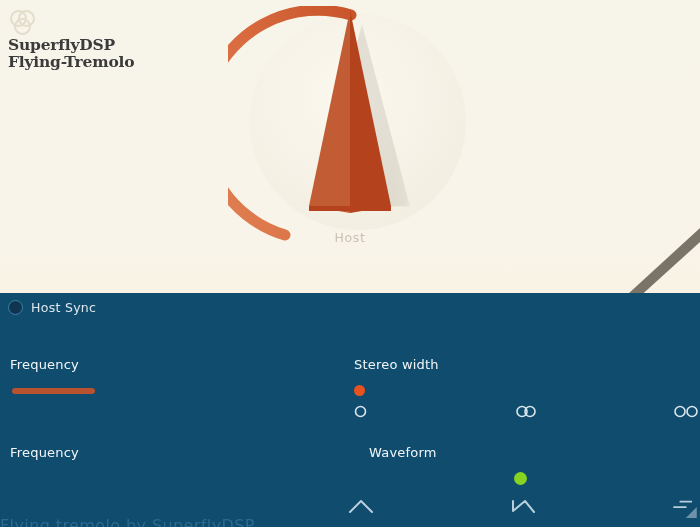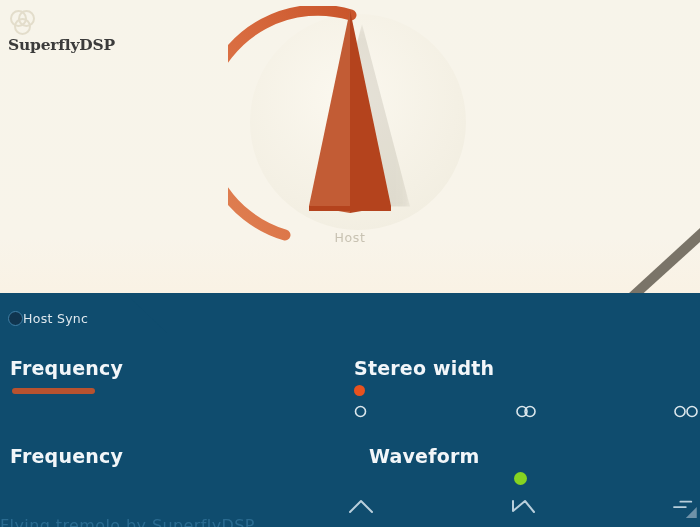--- a/index.html
+++ b/index.html
@@ -115,43 +115,44 @@
   .panel-shape {
     position: absolute;
     left: 0; top: 0;
     width: 700px; height: 234px;
     background: #0f4c6e;
     clip-path: polygon(0 0, 125px 0, 167px 40px, 700px 40px, 700px 234px, 0 234px);
   }
 
   .host-sync {
     position: absolute;
-    left: 8px; top: 309px;
+    left: 8px; top: 298px;
     display: flex;
     align-items: center;
+    gap: 8px;
     height: 18px;
   }
   .host-sync .toggle {
     width: 15px; height: 15px;
     border-radius: 50%;
     background: #10354f;
     border: 1.6px solid #3f7fa5;
     box-sizing: border-box;
   }
   .host-sync .hs-label {
     font-size: 12.5px;
     color: #dfe8ee;
     letter-spacing: 0.3px;
   }
 
   
   .ctl-label {
     position: absolute;
-    font-size: 19px;
-    font-weight: bold;
+    font-size: 13px;
+    font-weight: normal;
     color: #f2f6f9;
     letter-spacing: 0.2px;
   }
   .lbl-frequency   { left: 10px;  top: 357px; }
   .lbl-stereo      { left: 354px; top: 357px; }
   .lbl-artifact    { left: 10px;  top: 445px; }
   .lbl-waveform    { left: 369px; top: 445px; }
 
   
   .freq-slider {
@@ -216,20 +217,21 @@
   <div class="top-area">
 
     <div class="logo">
       <div class="ring r1"></div>
       <div class="ring r2"></div>
       <div class="ring r3"></div>
     </div>
 
     <div class="brand">
       <div>SuperflyDSP</div>
+      <div>Flying-Tremolo</div>
     </div>
 
     <div class="knob-wrap">
       <div class="knob-plate"></div>
 
       <svg class="knob-arc" viewBox="0 0 244 248">
         <defs>
           <linearGradient id="arcGrad" x1="0" y1="1" x2="1" y2="0">
             <stop offset="0%" stop-color="#e08355"></stop>
             <stop offset="55%" stop-color="#d96c40"></stop>

